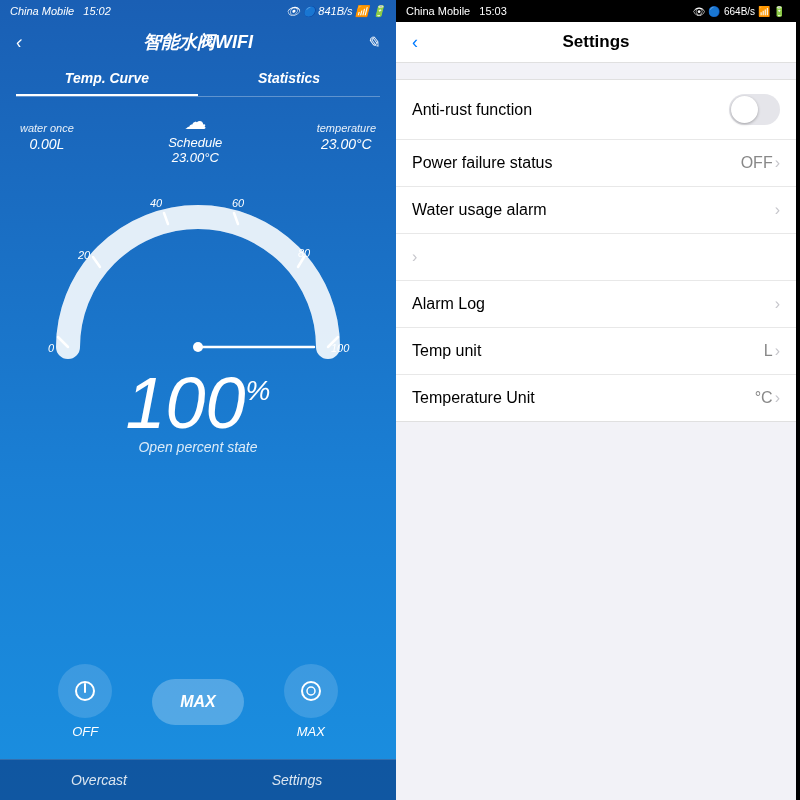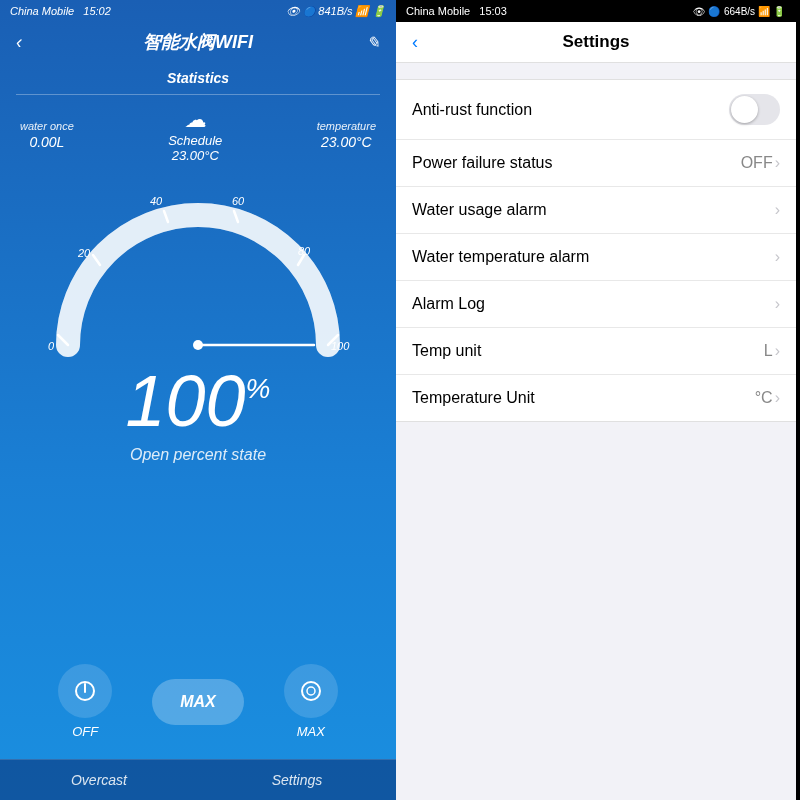--- a/index.html
+++ b/index.html
@@ -128,22 +128,22 @@
       line-height: 1;
       display: flex;
       align-items: flex-start;
     }
     .percent-sign {
       font-size: 28px;
       margin-top: 10px;
     }
     .percent-label {
       color: rgba(255,255,255,0.85);
-      font-size: 16px;
-      margin-top: 9px;
+      font-size: 14px;
+      margin-top: 0;
     }
 
     
     .controls-row {
       display: flex;
       justify-content: center;
       align-items: center;
       gap: 40px;
       padding: 20px 0;
       margin-top: auto;
@@ -336,20 +336,21 @@
     </span>
   </div>
 
   <div class="header">
     <span class="back-btn">‹</span>
     <span class="header-title">智能水阀WIFI</span>
     <span class="edit-btn">✎</span>
   </div>
 
   <div class="tabs">
+    <div class="tab active">Temp. Curve</div>
     <div class="tab">Statistics</div>
   </div>
 
   <div class="info-row">
     <div class="info-item">
       <div class="info-label">water once</div>
       <div class="info-value">0.00L</div>
     </div>
     <div class="weather-center">
       <div class="weather-icon">☁</div>
@@ -465,21 +466,20 @@
         <span class="chevron">›</span>
       </div>
     </div>
 
     <div class="settings-row">
       <span class="settings-row-label">Water usage alarm</span>
       <span class="chevron">›</span>
     </div>
 
     <div class="settings-row">
-      <span class="settings-row-label">Water temperature alarm</span>
       <span class="chevron">›</span>
     </div>
 
     <div class="settings-row">
       <span class="settings-row-label">Alarm Log</span>
       <span class="chevron">›</span>
     </div>
 
     <div class="settings-row">
       <span class="settings-row-label">Temp unit</span>

